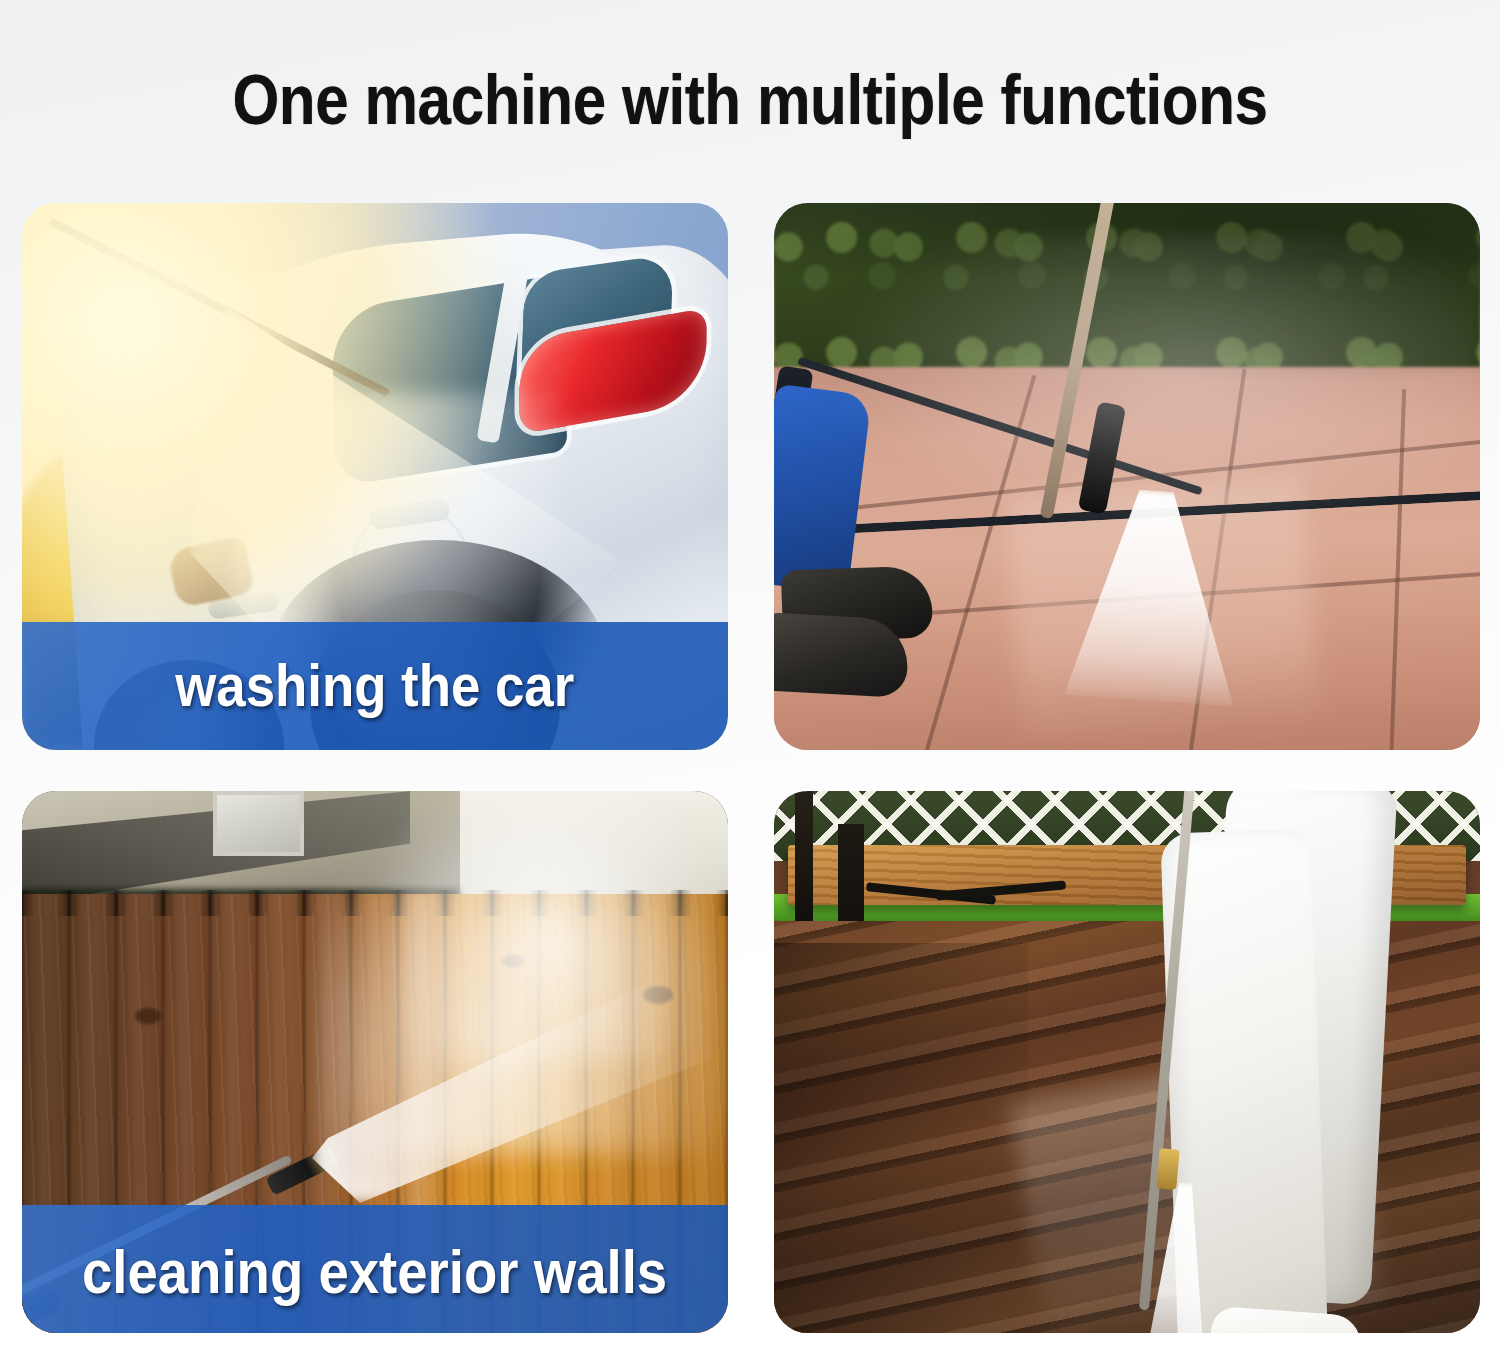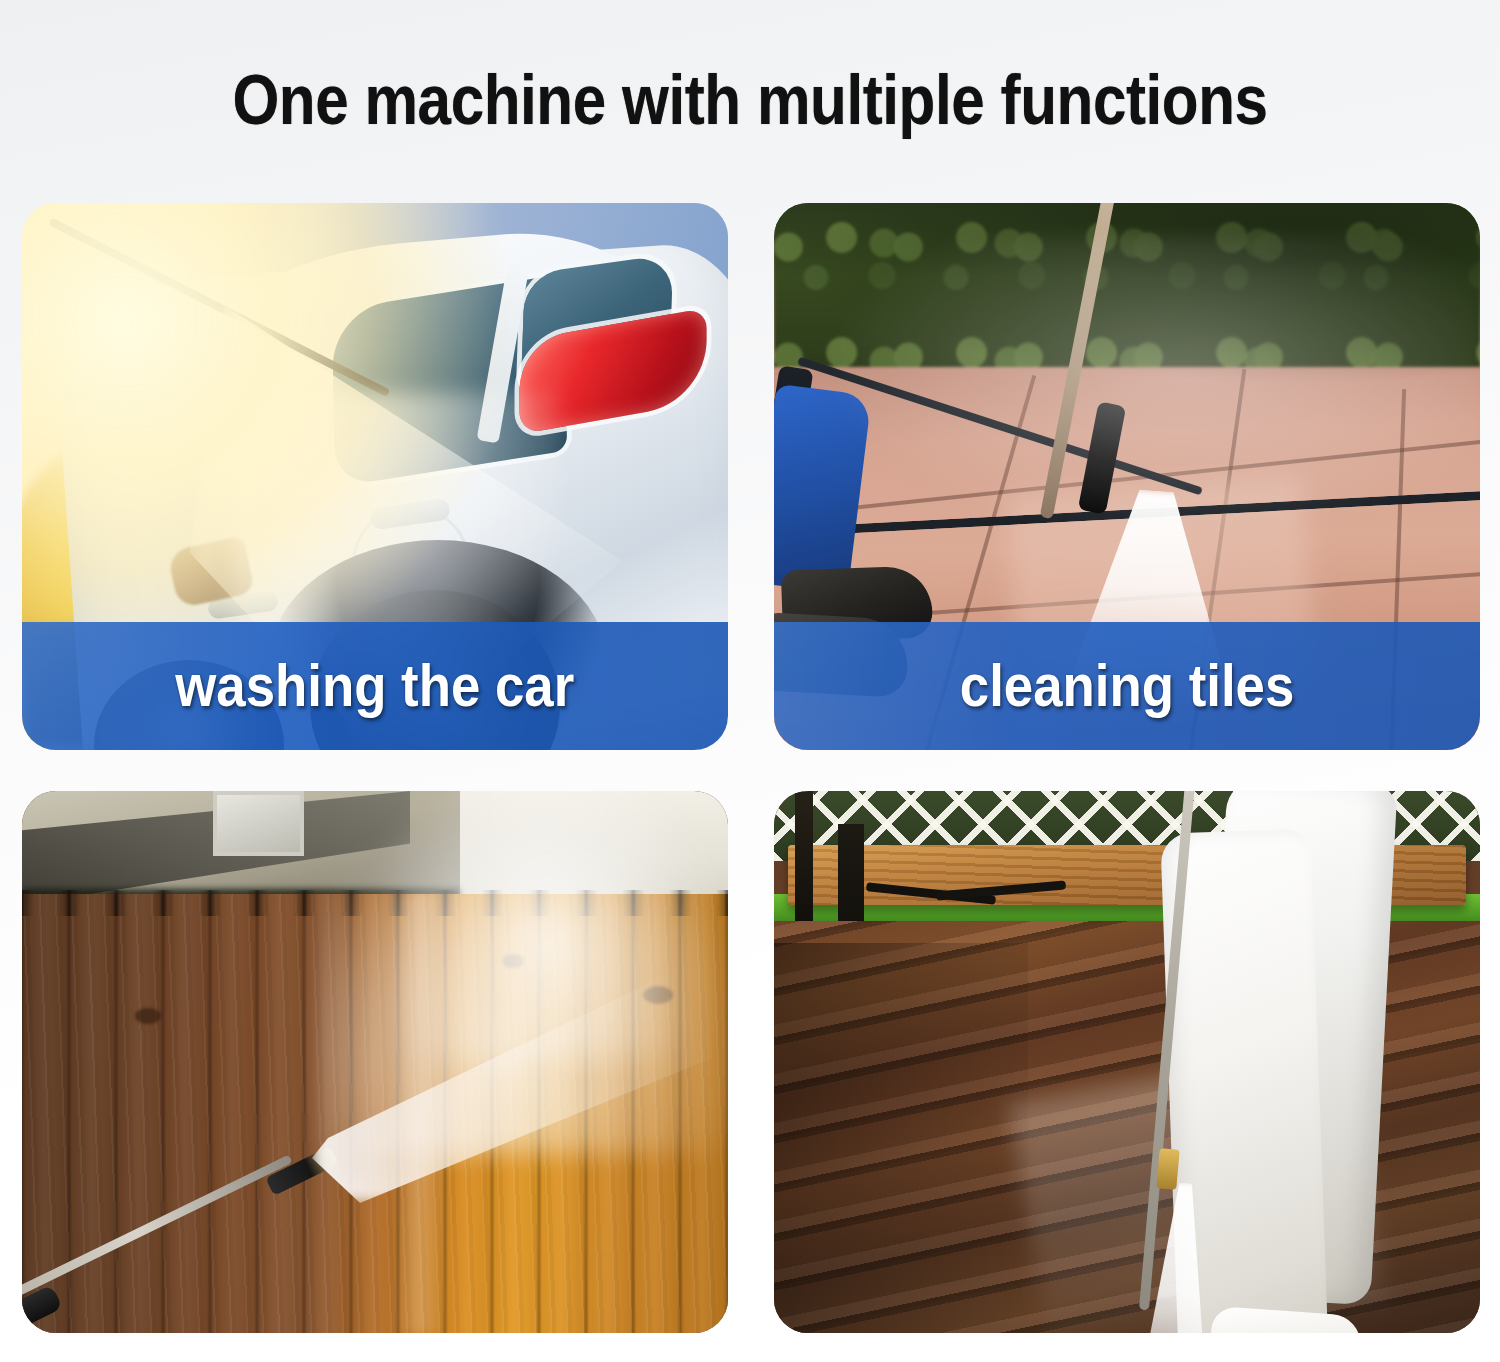--- a/index.html
+++ b/index.html
@@ -543,23 +543,20 @@
       <div class="tile-hose2"></div>
       <div class="tile-hoseend"></div>
       <div class="tile-legs"></div>
       <div class="tile-boot1"></div>
       <div class="tile-boot2"></div>
       <div class="tile-lance"></div>
       <div class="tile-nozzle"></div>
       <div class="tile-fan"></div>
       <div class="tile-mist"></div>
     </div>
-    <div class="caption">
-      <span class="caption-text">cleaning tiles</span>
-    </div>
   </div>
 
   <div class="card">
     <div class="photo p-fence">
       <div class="fence-sky"></div>
       <div class="fence-house"></div>
       <div class="fence-roof"></div>
       <div class="fence-window"></div>
       <div class="fence-shadowband"></div>
       <div class="fence-pickets"></div>
@@ -569,20 +566,23 @@
       <div class="fence-knot2"></div>
       <div class="fence-knot3"></div>
       <div class="fence-wetline"></div>
       <div class="fence-lance"></div>
       <div class="fence-lance-grip"></div>
       <div class="fence-nozzle"></div>
       <div class="fence-spray"></div>
       <div class="fence-mist"></div>
       <div class="fence-mist2"></div>
     </div>
+    <div class="caption">
+      <span class="caption-text wide lower">cleaning exterior walls</span>
+    </div>
   </div>
 
   <div class="card">
     <div class="photo p-deck">
       <div class="deck-lattice"></div>
       <div class="deck-grass"></div>
       <div class="deck-rail"></div>
       <div class="deck-rail-grain"></div>
       <div class="deck-post1"></div>
       <div class="deck-post2"></div>

